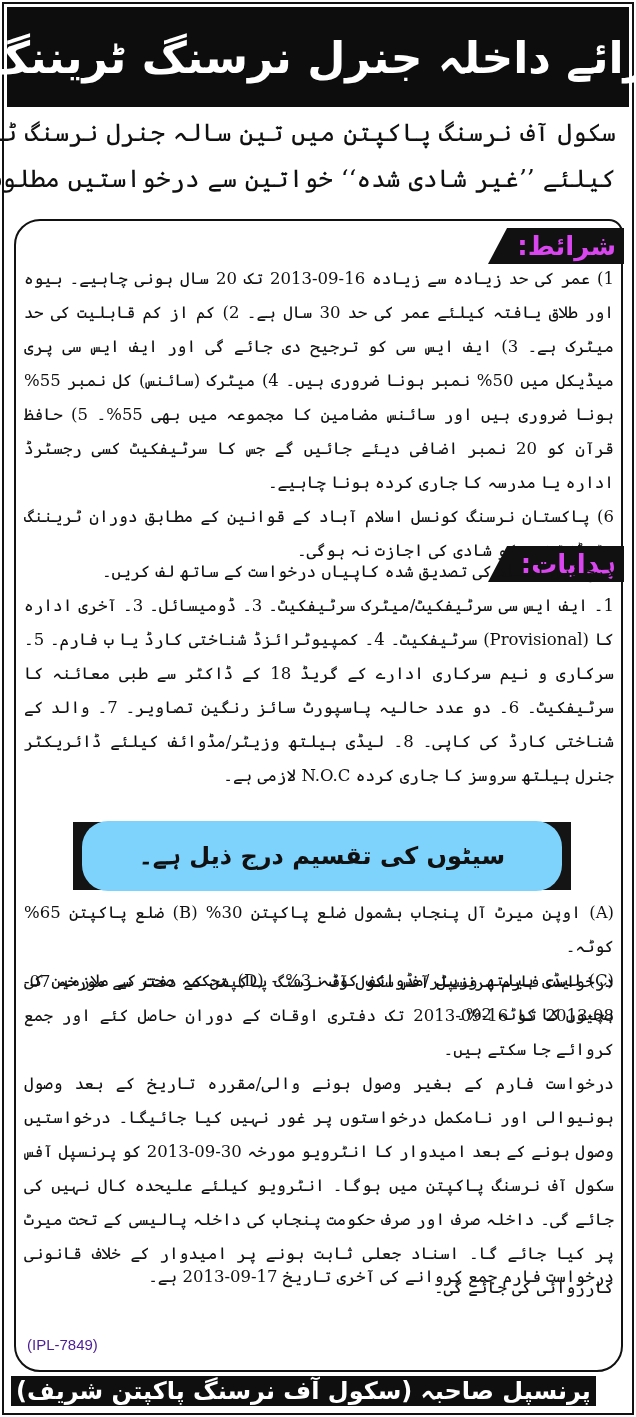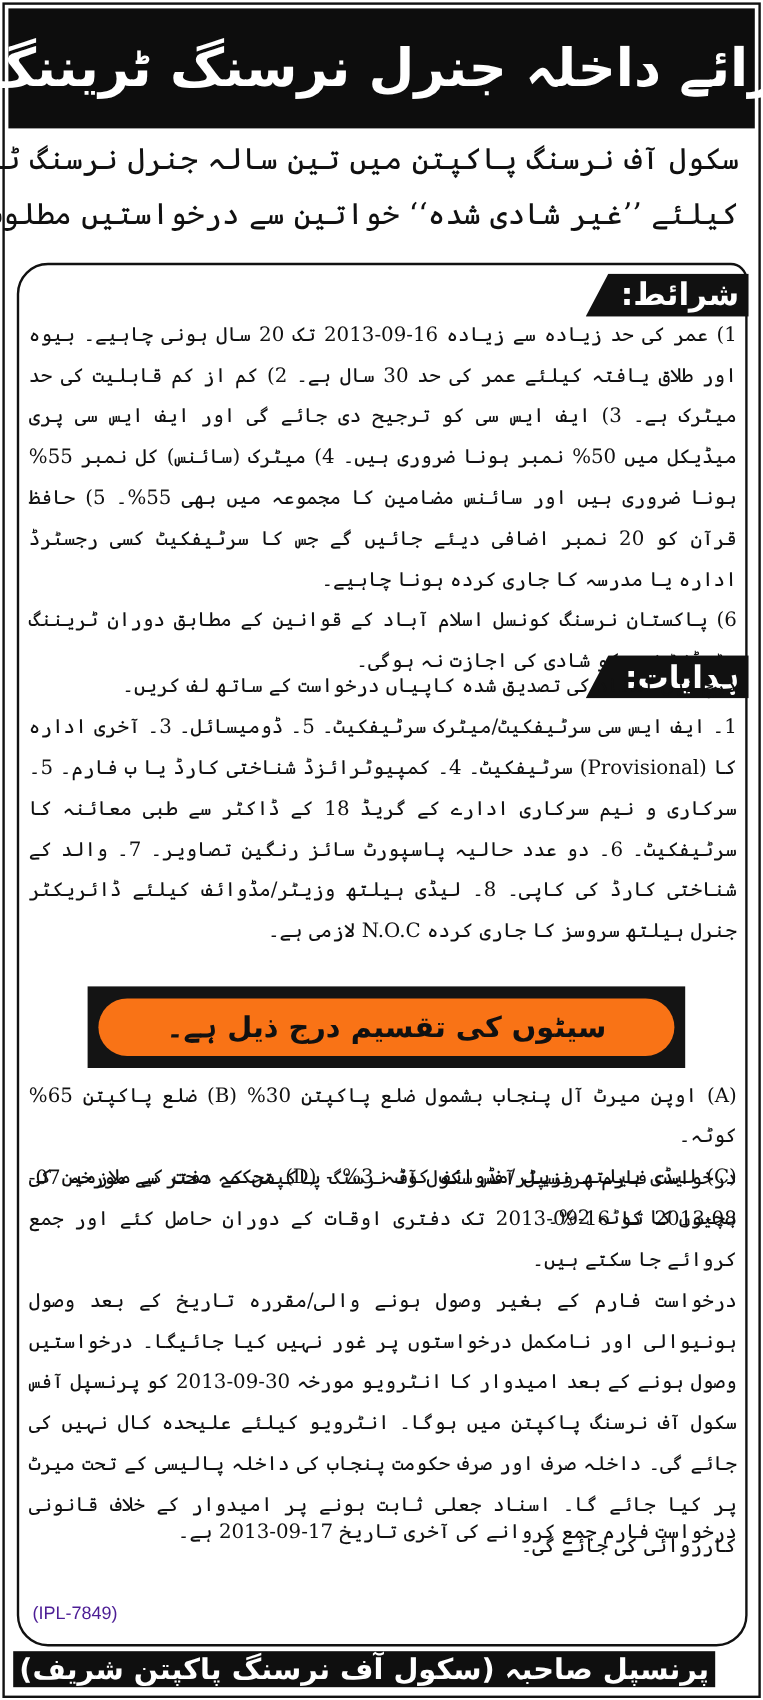--- a/index.html
+++ b/index.html
@@ -60,21 +60,21 @@
       width: 609px; height: 1153px;
       border: 2px solid #111111;
       border-radius: 26px 14px 26px 26px;
       box-sizing: border-box;
     }
     .section-tab {
       position: absolute;
       right: 12px;
       height: 36px;
       background: #111111;
-      color: #ffffff;
+      color: #d946ef;
       font-weight: bold;
       font-size: 26px;
       direction: rtl;
       display: flex;
       align-items: center;
       justify-content: flex-start;
       padding-right: 8px;
       box-sizing: border-box;
       clip-path: polygon(14% 0, 100% 0, 100% 100%, 0 100%);
     }
@@ -97,22 +97,22 @@
     .seats-banner {
       position: absolute;
       left: 73px; top: 822px;
       width: 498px; height: 68px;
       background: #141414;
       display: flex;
       align-items: center;
       justify-content: center;
     }
     .seats-pill {
-      width: 480px; height: 48px;
-      background: #f97316;
+      width: 480px; height: 70px;
+      background: #7dd3fc;
       border-radius: 26px;
       display: flex;
       align-items: center;
       justify-content: center;
       direction: rtl;
       font-weight: bold;
       font-size: 24px;
       color: #111111;
     }
     .seats-text { top: 896px; }
@@ -176,21 +176,21 @@
   </div>
 
   <div class="section-tab tab-instructions">
     <span>ہدایات:</span>
   </div>
 
   <div class="text-block instructions-text">
     <p>درج ذیل اسناد کی تصدیق شدہ کاپیاں درخواست کے ساتھ لف کریں۔</p>
     <p>
       <span>1۔ ایف ایس سی سرٹیفکیٹ/میٹرک سرٹیفکیٹ۔</span>
-      <span>5۔ ڈومیسائل۔</span>
+      <span>3۔ ڈومیسائل۔</span>
       <span>3۔ آخری ادارہ کا (Provisional) سرٹیفکیٹ۔</span>
       <span>4۔ کمپیوٹرائزڈ شناختی کارڈ یا ب فارم۔</span>
       <span>5۔ سرکاری و نیم سرکاری ادارے کے گریڈ 18 کے ڈاکٹر سے طبی معائنہ کا سرٹیفکیٹ۔</span>
       <span>6۔ دو عدد حالیہ پاسپورٹ سائز رنگین تصاویر۔</span>
       <span>7۔ والد کے شناختی کارڈ کی کاپی۔</span>
       <span>8۔ لیڈی ہیلتھ وزیٹر/مڈوائف کیلئے ڈائریکٹر جنرل ہیلتھ سروسز کا جاری کردہ N.O.C لازمی ہے۔</span>
     </p>
   </div>
 
   <div class="seats-banner">

